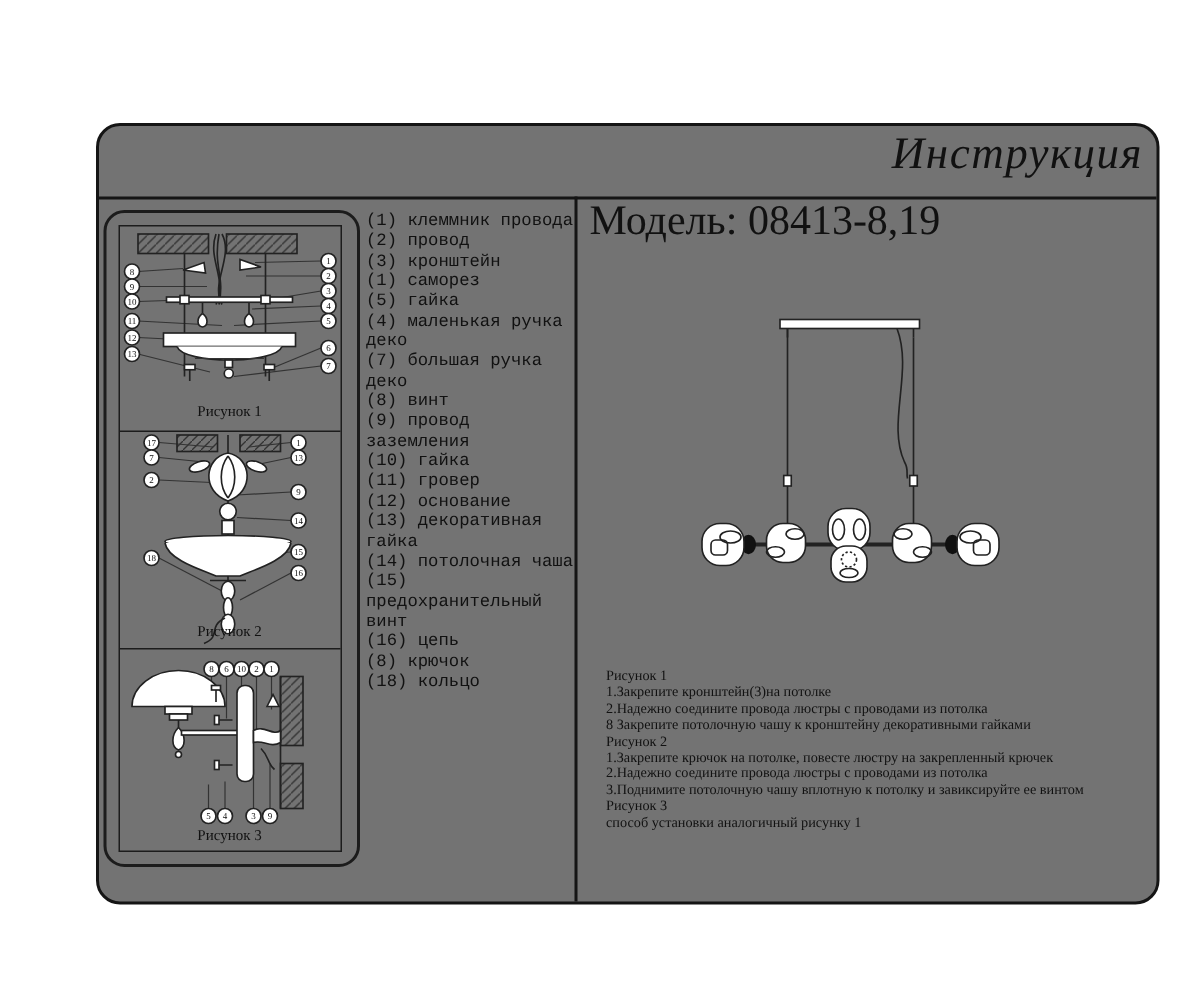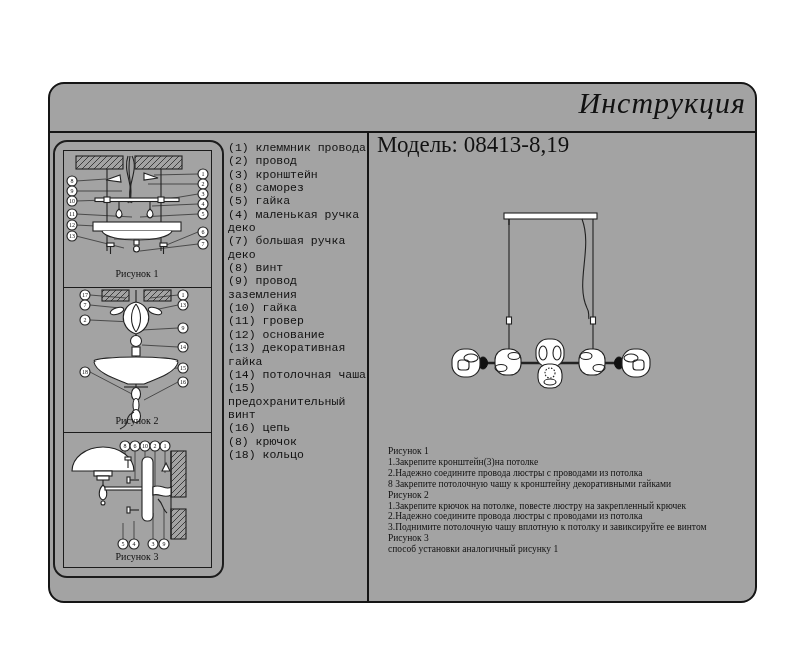--- a/index.html
+++ b/index.html
@@ -1,27 +1,27 @@
 <!DOCTYPE html>
 <html><head>
 <meta charset="utf-8">
 <style>
   html,body{margin:0;padding:0;background:#fff;}
   body{width:800px;height:666px;position:relative;font-family:"Liberation Serif",serif;color:#111;}
-  .page{position:absolute;left:48px;top:82px;width:705px;height:517px;border:2px solid #151515;border-radius:16px;background:#a3a3a3;}
+  .page{position:absolute;left:64px;top:82px;width:705px;height:517px;border:2px solid #151515;border-radius:16px;background:#737373;}
   .title{position:absolute;top:2px;right:9px;font-size:30px;font-style:italic;letter-spacing:1px;white-space:nowrap;}
   .hrule{position:absolute;top:47px;left:0;width:705px;border-top:2px solid #151515;}
   .vdivider{position:absolute;top:47px;left:317px;bottom:0;border-left:2px solid #151515;}
   .figures-panel{position:absolute;left:3px;top:56px;width:171px;height:438px;border:2px solid #1c1c1c;border-radius:14px;box-sizing:border-box;}
   .panel-inner{position:absolute;left:8px;top:8px;width:149px;height:418px;border:1.5px solid #1c1c1c;box-sizing:border-box;display:flex;flex-direction:column;}
   .fig-cell{position:relative;box-sizing:border-box;}
   .fig-cell + .fig-cell{border-top:1.5px solid #1c1c1c;}
   .c1{height:136px;} .c2{height:145px;} .c3{height:135px;}
   .parts-list{position:absolute;left:178px;top:57px;width:139px;font-size:11.5px;line-height:13.35px;font-family:Liberation Mono, monospace;}
-  .model{position:absolute;left:327px;top:48px;font-size:23px;white-space:nowrap;}
+  .model{position:absolute;left:327px;top:48px;font-size:28px;white-space:nowrap;}
   .chandelier{position:absolute;left:380px;top:116px;}
   .instructions{position:absolute;left:338px;top:362px;width:350px;font-size:9.5px;line-height:10.9px;}
   svg{display:block;}
   svg text{font-family:"Liberation Serif",serif;fill:#111;}
   .cap{font-size:10px;}
   .callout{font-size:6px;}
   .st{stroke:#222;fill:none;stroke-width:1.1;}
   .stw{stroke:#222;fill:#fff;stroke-width:1.1;}
   .stb{stroke:#111;fill:#111;stroke-width:1;}
   .thin{stroke:#333;fill:none;stroke-width:0.8;}
@@ -276,21 +276,21 @@
         </svg>
       </div>
 
     </div>
   </div>
 
   <div class="parts-list">
     <div>(1) клеммник провода</div>
     <div>(2) провод</div>
     <div>(3) кронштейн</div>
-    <div>(8) саморез</div>
+    <div>(1) саморез</div>
     <div>(5) гайка</div>
     <div>(4) маленькая ручка деко</div>
     <div>(7) большая ручка деко</div>
     <div>(8) винт</div>
     <div>(9) провод заземления</div>
     <div>(10) гайка</div>
     <div>(11) гровер</div>
     <div>(12) основание</div>
     <div>(13) декоративная гайка</div>
     <div>(14) потолочная чаша</div>

